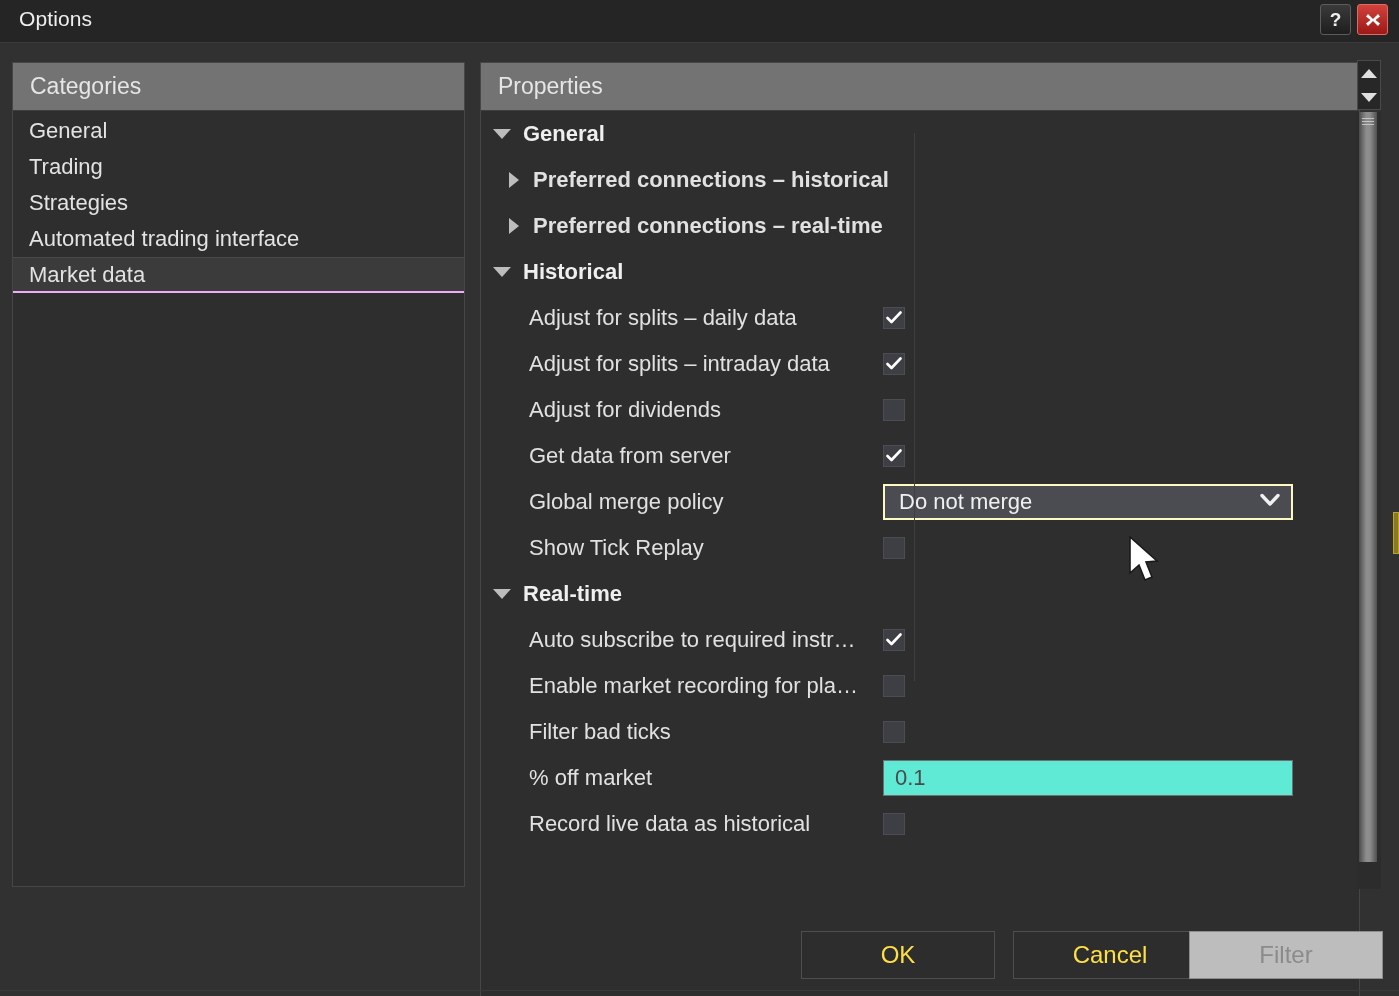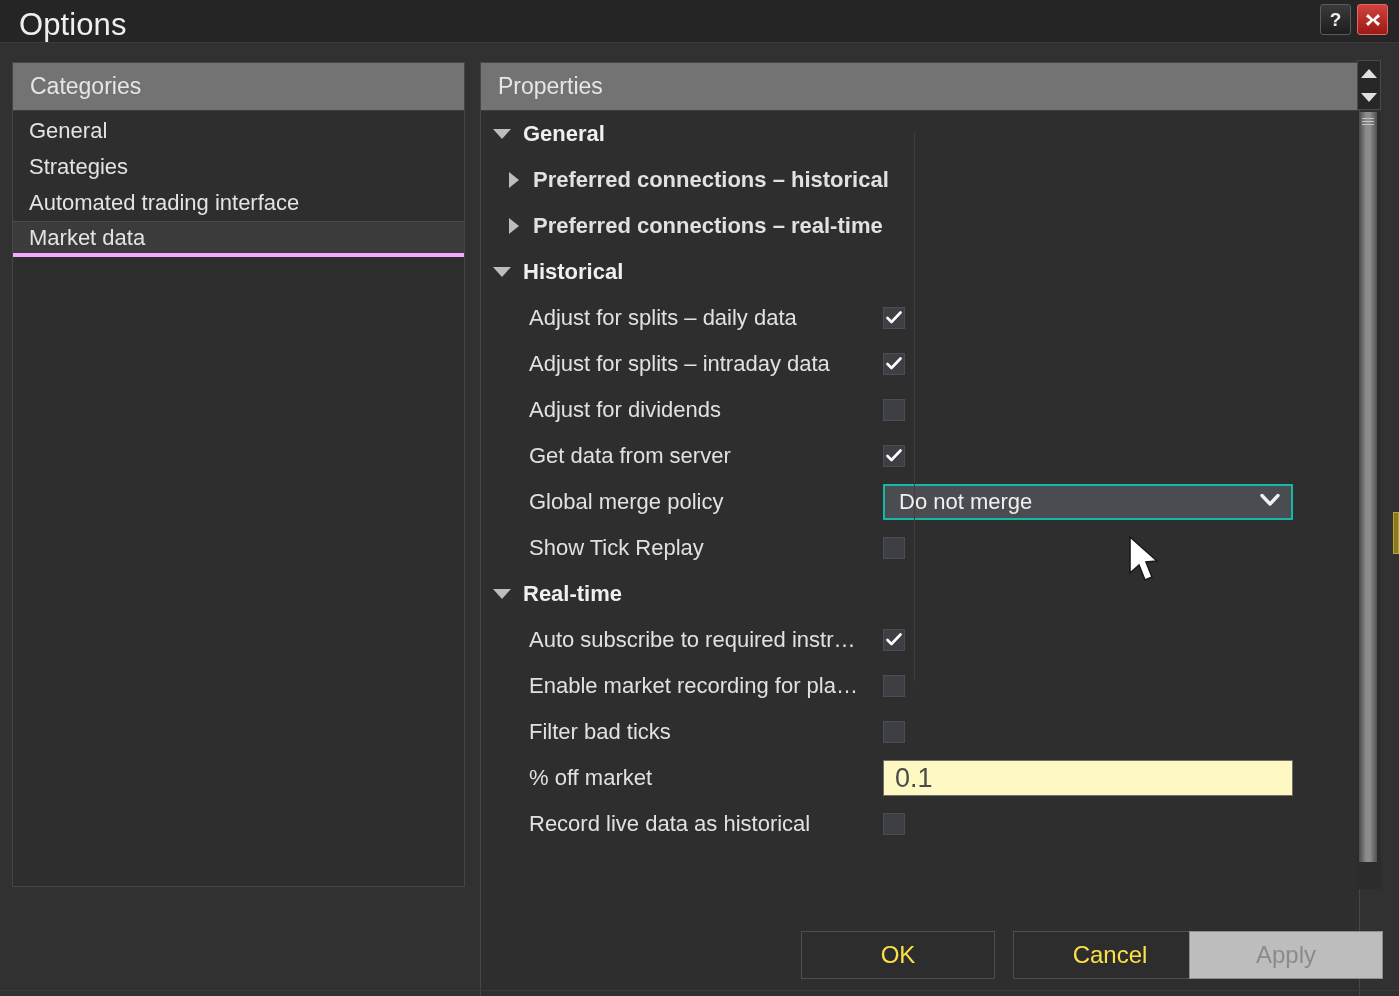--- a/index.html
+++ b/index.html
@@ -30,21 +30,21 @@
     width: 1399px;
     height: 43px;
     background: #252525;
     border-bottom: 1px solid #3b3b3b;
     box-sizing: border-box;
   }
   .title-text {
     position: absolute;
     left: 19px;
     top: 7px;
-    font-size: 31px;
+    font-size: 21px;
     color: #efefef;
     letter-spacing: 0.1px;
   }
   .winbtns {
     position: absolute;
     right: 11px;
     top: 4px;
     display: flex;
     gap: 6px;
   }
@@ -111,21 +111,21 @@
     align-items: center;
     padding-left: 16px;
     font-size: 22px;
     color: #e3e3e3;
     cursor: default;
     box-sizing: border-box;
   }
   .cat-item.selected {
     background: #3b3b3b;
     border-top: 1px solid #4a4a4a;
-    border-bottom: 4px solid #f0abfc;
+    border-bottom: 2px solid #f0abfc;
   }
 
   
   .prop-body {
     position: relative;
     height: 774px;
     overflow: hidden;
   }
   .col-divider {
     position: absolute;
@@ -206,44 +206,44 @@
     align-items: center;
     justify-content: center;
     cursor: pointer;
   }
   .checkbox svg { display: block; }
 
   .combo {
     width: 410px;
     height: 36px;
     background: #4a4c52;
-    border: 2px solid #14b8a6;
+    border: 2px solid #fef9c3;
     box-sizing: border-box;
     display: flex;
     align-items: center;
     padding: 0 10px 0 14px;
     cursor: pointer;
   }
   .combo-text {
     flex: 1;
     font-size: 22px;
     color: #f0f0f0;
   }
   .combo-arrow { display: block; }
 
   .textfield {
     width: 410px;
     height: 36px;
-    background: #fef9c3;
+    background: #5eead4;
     border: 1px solid #6f6f6f;
     box-sizing: border-box;
     display: flex;
     align-items: center;
     padding-left: 11px;
-    font-size: 27px;
+    font-size: 22px;
     color: #4a4a4a;
     cursor: text;
   }
 
   
   .vscroll {
     position: absolute;
     left: 1357px;
     top: 60px;
     width: 24px;
@@ -382,20 +382,23 @@
     </div>
   </div>
 
   <div class="panel" id="categories-panel">
     <div class="panel-header">Categories</div>
     <div class="cat-list" id="cat-list">
         <div class="cat-item">
           <span>General</span>
         </div>
         <div class="cat-item">
+          <span>Trading</span>
+        </div>
+        <div class="cat-item">
           <span>Strategies</span>
         </div>
         <div class="cat-item">
           <span>Automated trading interface</span>
         </div>
         <div class="cat-item selected">
           <span>Market data</span>
         </div>
       </div>
   </div>
@@ -526,21 +529,21 @@
         <div class="thumb-grip"></div>
       </div>
     </div>
   </div>
 
   <div class="edge-strip"></div>
 
   <div class="footer">
     <div class="btn normal" id="ok-button">OK</div>
     <div class="btn normal" id="cancel-button">Cancel</div>
-    <div class="btn highlight" id="apply-button">Apply</div>
+    <div class="btn highlight" id="apply-button">Filter</div>
   </div>
 
   <div class="bottom-hairline"></div>
 
   <svg class="cursor" width="34" height="50" viewBox="0 0 34 50">
     <path d="M2 1 L2 37 L11 29 L17 44 L24 41 L18 26 L29 25 Z" fill="#ffffff" stroke="#1a1a1a" stroke-width="1.6"></path>
   </svg>
 
 </div>
 

